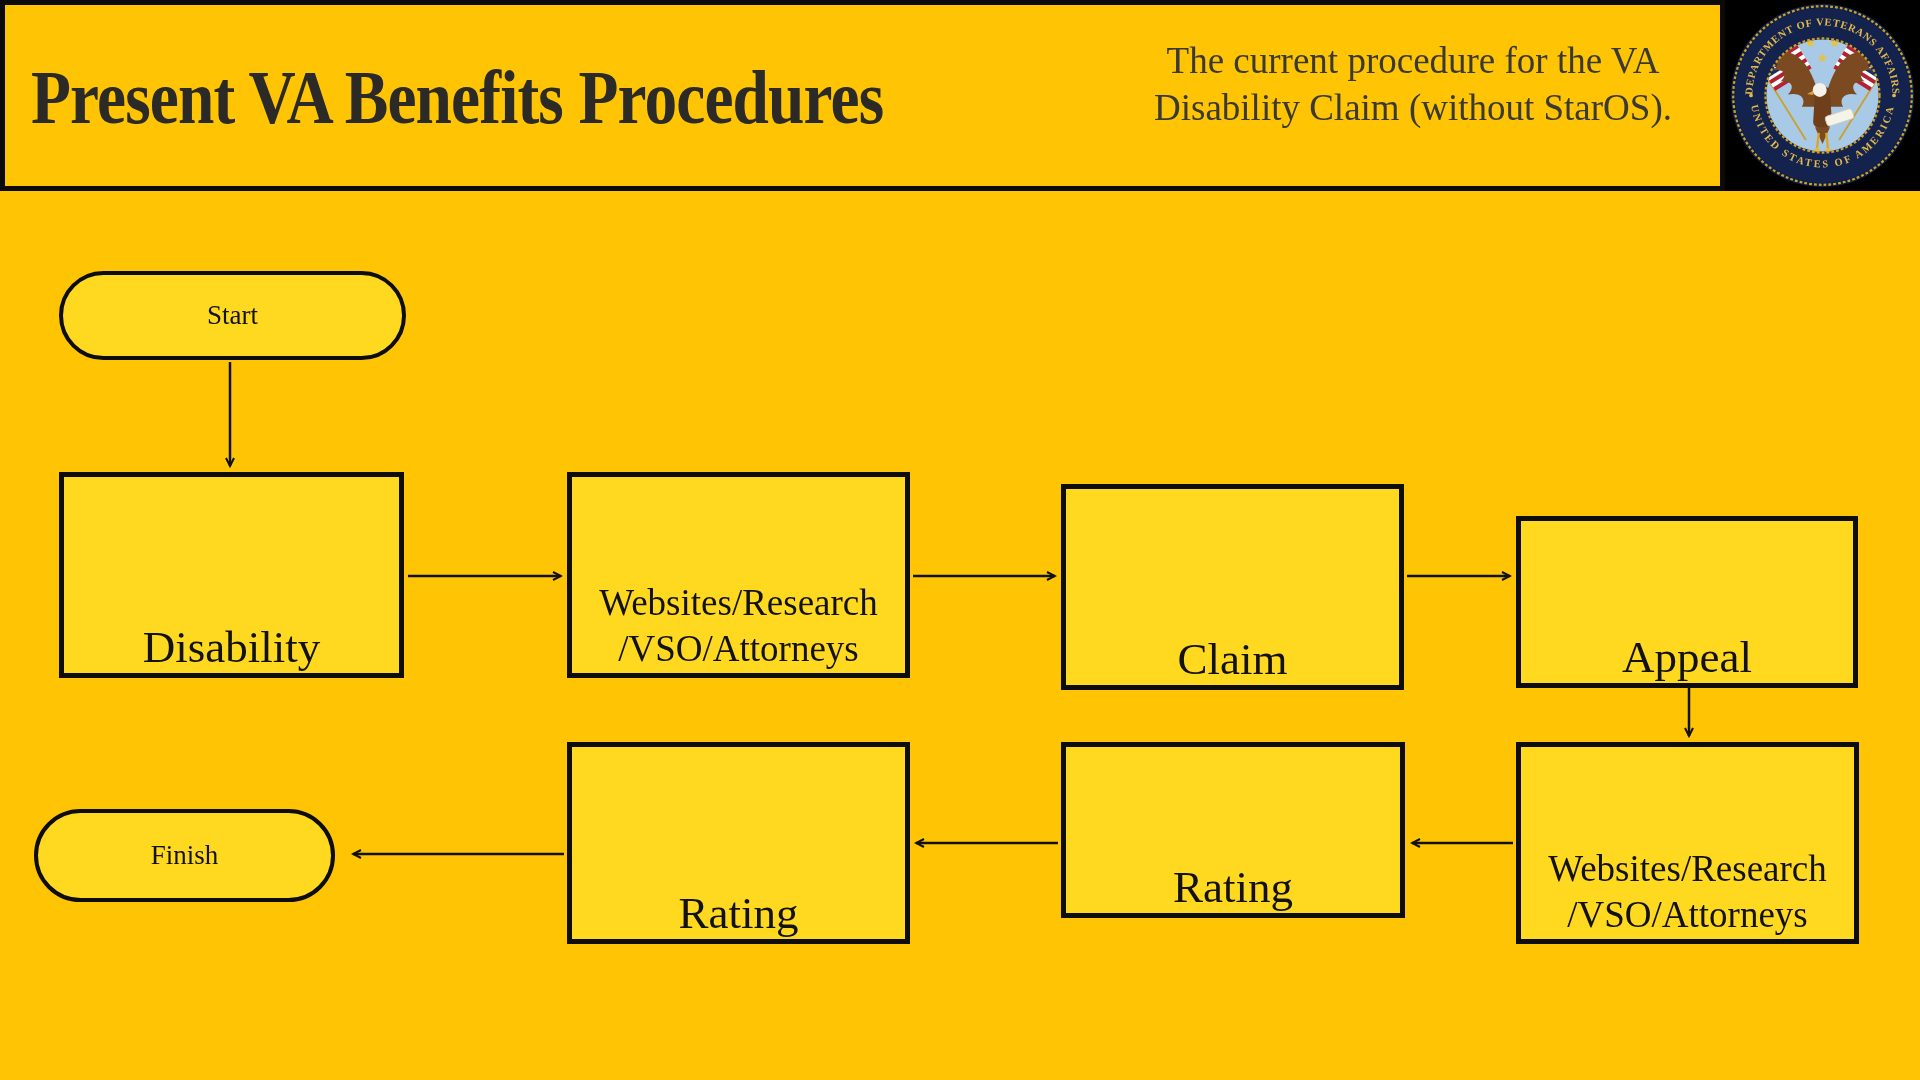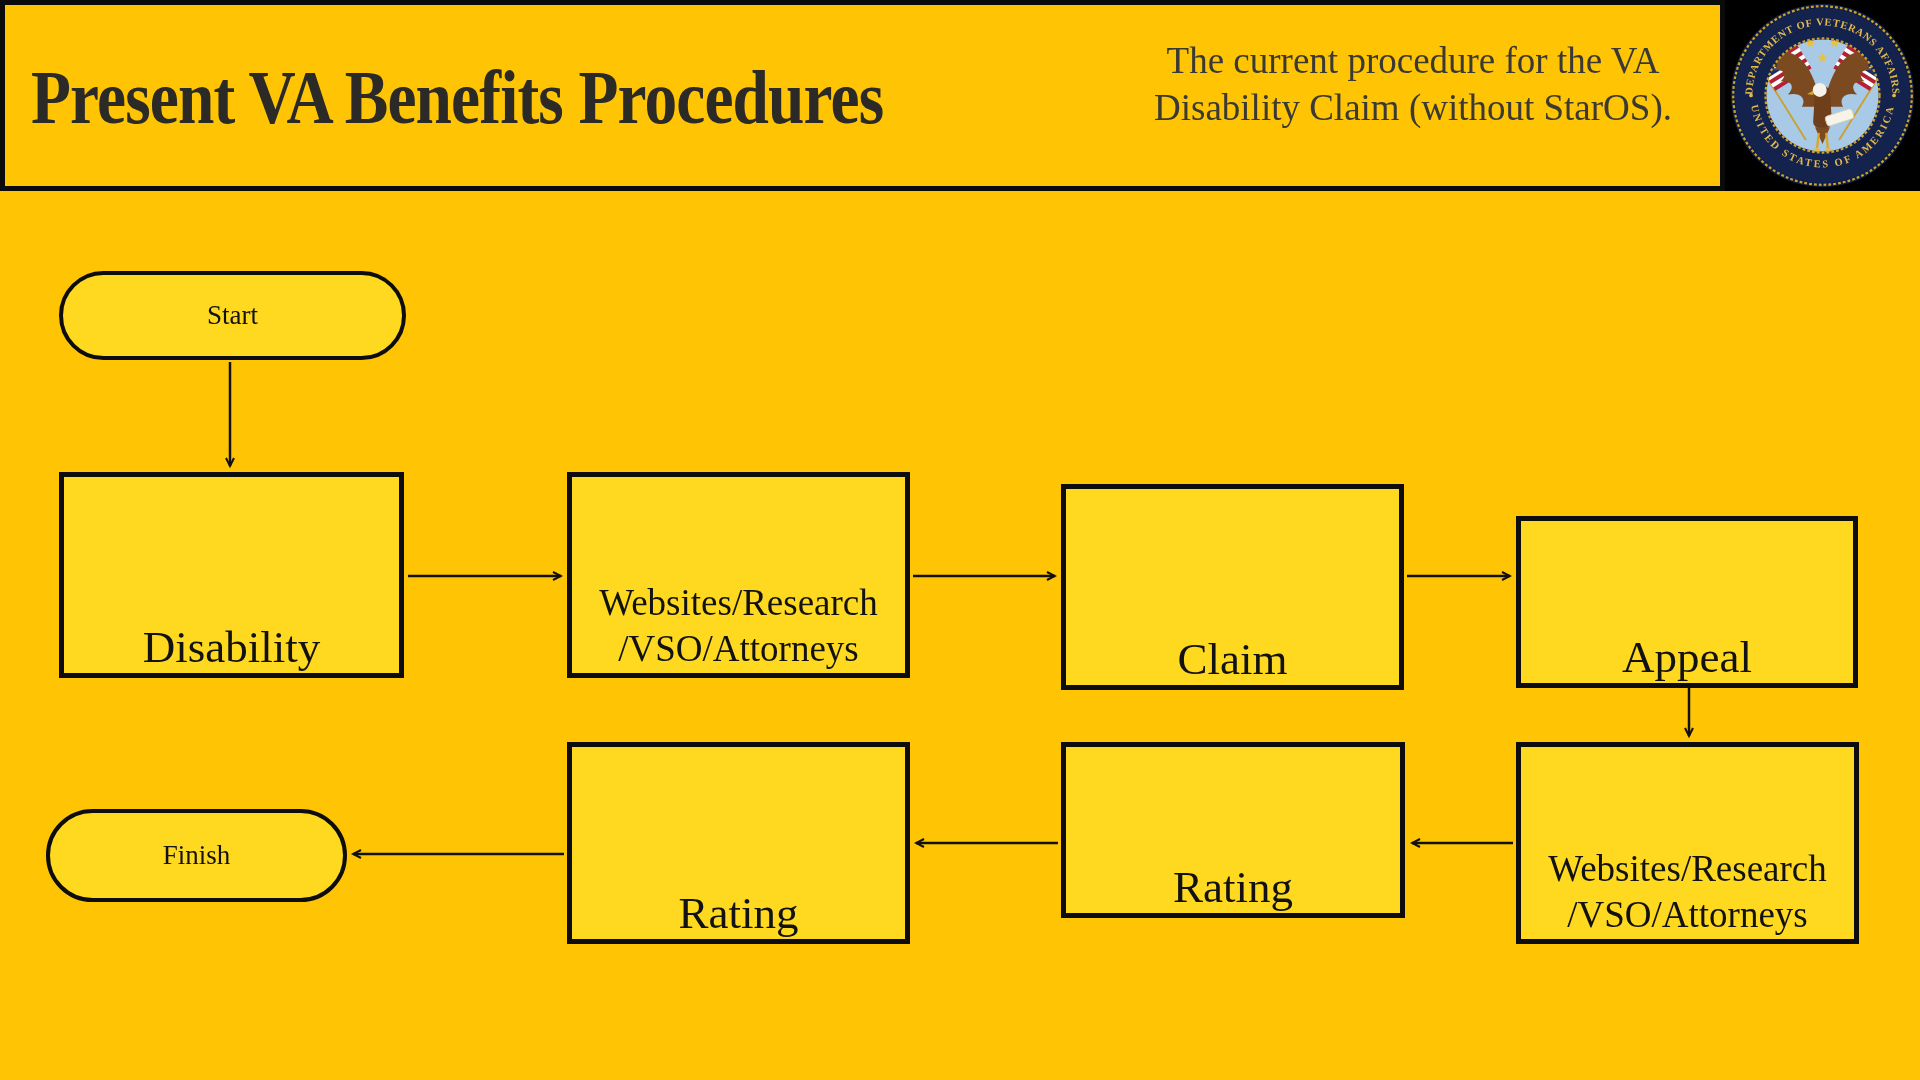--- a/index.html
+++ b/index.html
@@ -44,21 +44,21 @@
   .terminator{border-radius:48px;border-width:4px;font-size:27px;}
 
   .n-start     {left:59px;  top:271px; width:347px; height:89px;}
   .n-disability{left:59px;  top:472px; width:345px; height:206px;}
   .n-websites1 {left:567px; top:472px; width:343px; height:206px;}
   .n-claim     {left:1061px;top:484px; width:343px; height:206px;}
   .n-appeal    {left:1516px;top:472px; width:342px; height:172px;margin-top:44px;}
   .n-websites2 {left:1516px;top:742px; width:343px; height:202px;}
   .n-rating    {left:1061px;top:742px; width:344px; height:176px;}
   .n-result    {left:567px; top:742px; width:343px; height:202px;}
-  .n-finish    {left:46px;  top:809px; width:301px; height:93px;}
+  .n-finish    {left:34px;  top:809px; width:301px; height:93px;}
 
   .arrows{position:absolute;left:0;top:0;width:1920px;height:1080px;pointer-events:none;}
 </style>
 </head>
 <body>
 
 <div class="stage">
 
   <div class="header-bar">
     <div class="page-title">

